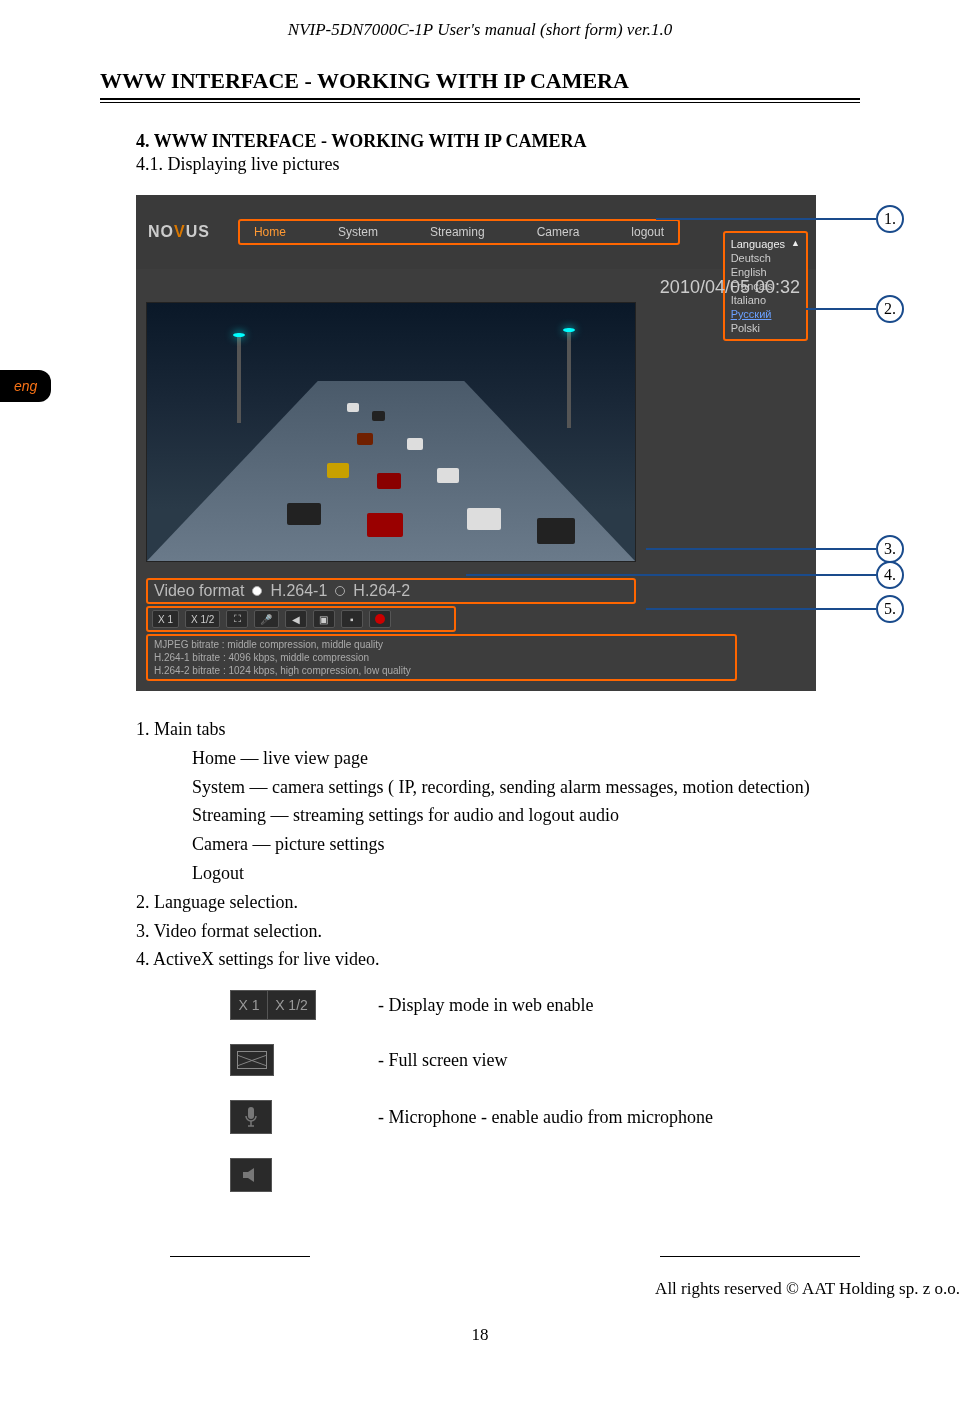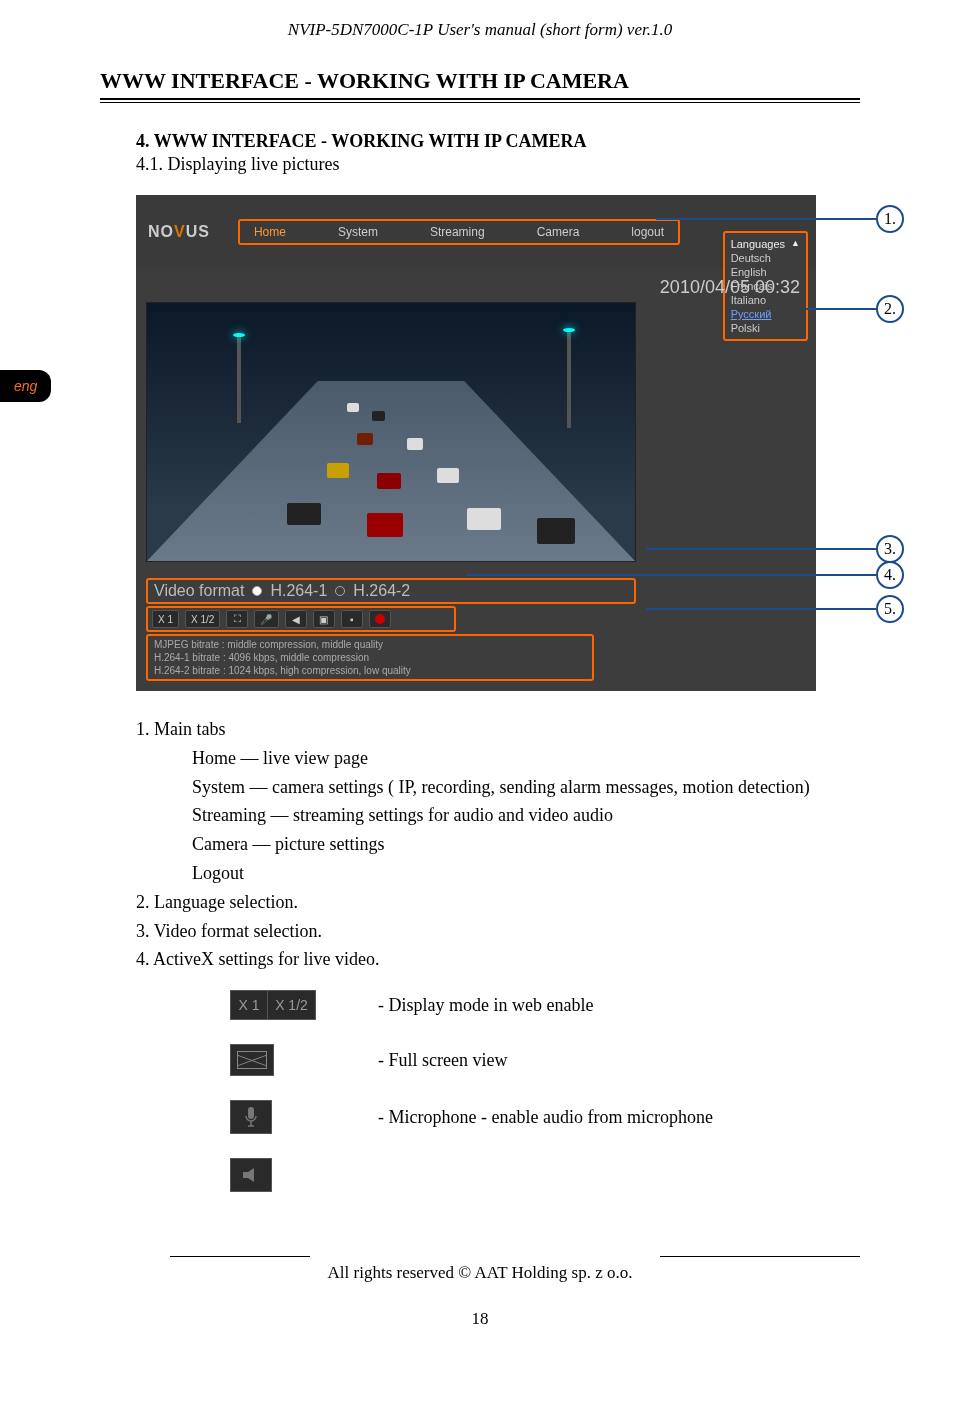--- a/index.html
+++ b/index.html
@@ -35,21 +35,21 @@
   .lamp::after { content:''; position:absolute; top:0; left:-4px; width:12px; height:4px; background:#0ff; border-radius:50%; box-shadow: 0 0 8px #0ff; }
 
   .vf-row { display: flex; align-items: center; gap: 8px; border: 2.5px solid #ff6600; border-radius: 3px; padding: 2px 6px; margin-top: 16px; width: 490px; font-size: 16px; }
   .vf-row .radio { width: 10px; height: 10px; border: 1px solid #aaa; border-radius: 50%; display: inline-block; }
   .vf-row .radio.sel { background: #fff; }
 
   .ctrl-row { display: flex; align-items: center; gap: 6px; border: 2.5px solid #ff6600; border-radius: 3px; padding: 2px 4px; margin-top: 2px; width: 310px; }
   .ctrl-btn { background: #2a2a2a; border: 1px solid #555; color: #ccc; padding: 2px 5px; font-size: 10px; border-radius: 2px; display: inline-flex; align-items: center; justify-content: center; min-width: 22px; height: 18px; }
   .rec-dot { width: 10px; height: 10px; background: #c00; border-radius: 50%; display: inline-block; }
 
-  .bitrate-box { border: 2.5px solid #ff6600; border-radius: 3px; padding: 2px 6px; margin-top: 2px; width: 448px; font-size: 10px; line-height: 1.3; color: #aaa; }
+  .bitrate-box { border: 2.5px solid #ff6600; border-radius: 3px; padding: 2px 6px; margin-top: 2px; width: 591px; font-size: 10px; line-height: 1.3; color: #aaa; }
 
   .lang-panel { position: absolute; right: 8px; top: 36px; border: 2.5px solid #ff6600; border-radius: 3px; padding: 4px 6px; font-size: 11px; color: #ccc; background: #3d3d3d; }
   .lang-panel div { padding: 1px 0; }
   .lang-panel .hdr { color: #eee; display:flex; justify-content:space-between; gap:6px; }
   .lang-panel .tri { font-size: 9px; }
   .lang-panel .ru { color: #6aa0ff; text-decoration: underline; }
 
   .callout { position: absolute; display: flex; align-items: center; }
   .callout .line { height: 2px; background: #1a4b8c; }
   .callout .num { width: 28px; height: 28px; border: 2.5px solid #1a4b8c; border-radius: 50%; display: flex; align-items: center; justify-content: center; font-family: 'Times New Roman', serif; font-size: 16px; background: #fff; }
@@ -71,21 +71,21 @@
   .ico-fs .x::before { transform: rotate(20deg); }
   .ico-fs .x::after { transform: rotate(-20deg); }
   .ico-mic { width: 42px; height: 34px; }
   .ico-mic svg { width: 16px; height: 22px; }
   .ico-spk { width: 42px; height: 34px; }
   .ico-spk svg { width: 20px; height: 16px; }
 
   .footer-rule { margin: 20px 100px 0 170px; display:flex; align-items:center; }
   .footer-rule .l { flex:0 0 140px; height:1px; background:#000; }
   .footer-rule .r { flex:1; height:1px; background:#000; margin-left: auto; }
-  .footer-text { text-align: center; font-size: 17px; margin-top: 6px; }
+  .footer-text { text-align: right; font-size: 17px; margin-top: 22px; }
   .page-num { text-align: center; font-size: 17px; margin-top: 26px; }
 </style>
 </head>
 <body>
 
 <div class="eng-tab">eng</div>
 
 <div class="page">
   <div class="top-header">NVIP-5DN7000C-1P  User's manual (short form) ver.1.0</div>
 
@@ -192,21 +192,21 @@
     <div class="callout" style="left:510px; top:400px;">
       <div class="line" style="width:230px;"></div>
         <div class="num">5.</div>
     </div>
   </div>
 
   <div class="body-list">
     <div>1. Main tabs</div>
     <div class="indent">Home — live view page</div>
     <div class="indent">System — camera settings  ( IP, recording, sending alarm messages, motion detection)</div>
-    <div class="indent">Streaming —  streaming settings for audio and video audio</div>
+    <div class="indent">Streaming —  streaming settings for audio and logout audio</div>
     <div class="indent">Camera — picture settings</div>
     <div class="indent">Logout</div>
     <div>2. Language selection.</div>
     <div>3. Video format selection.</div>
     <div>4. ActiveX settings for live video.</div>
   </div>
 
   <div class="icon-table">
     <div class="icon-row">
       <div class="icon-cell">

